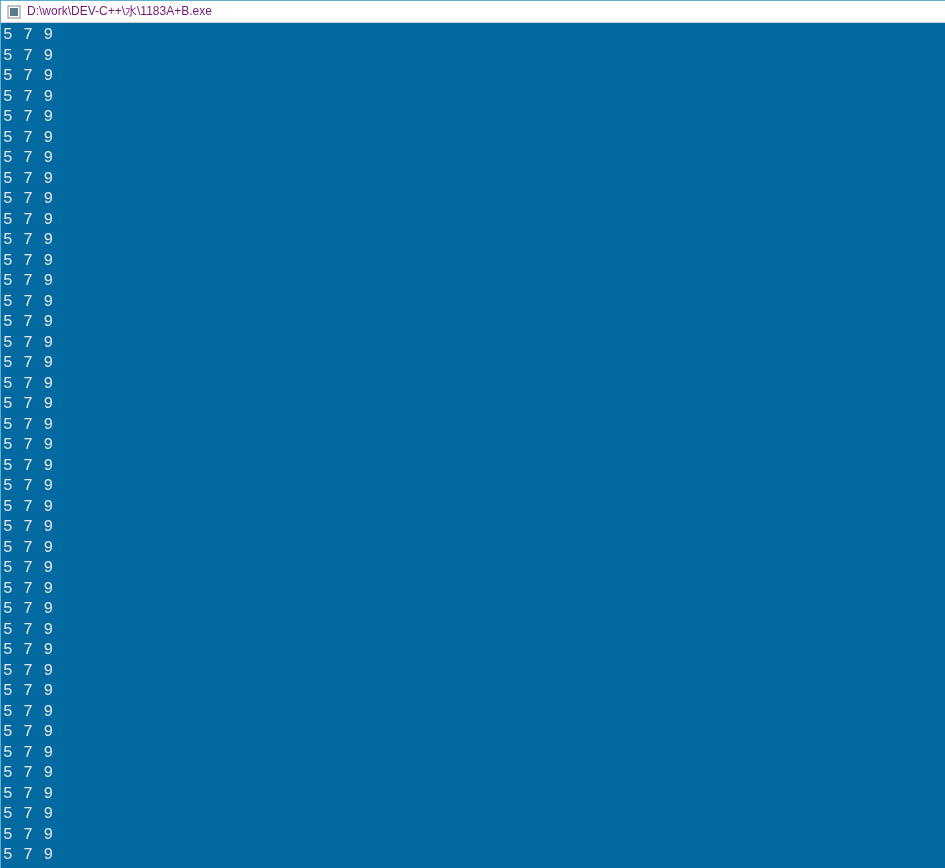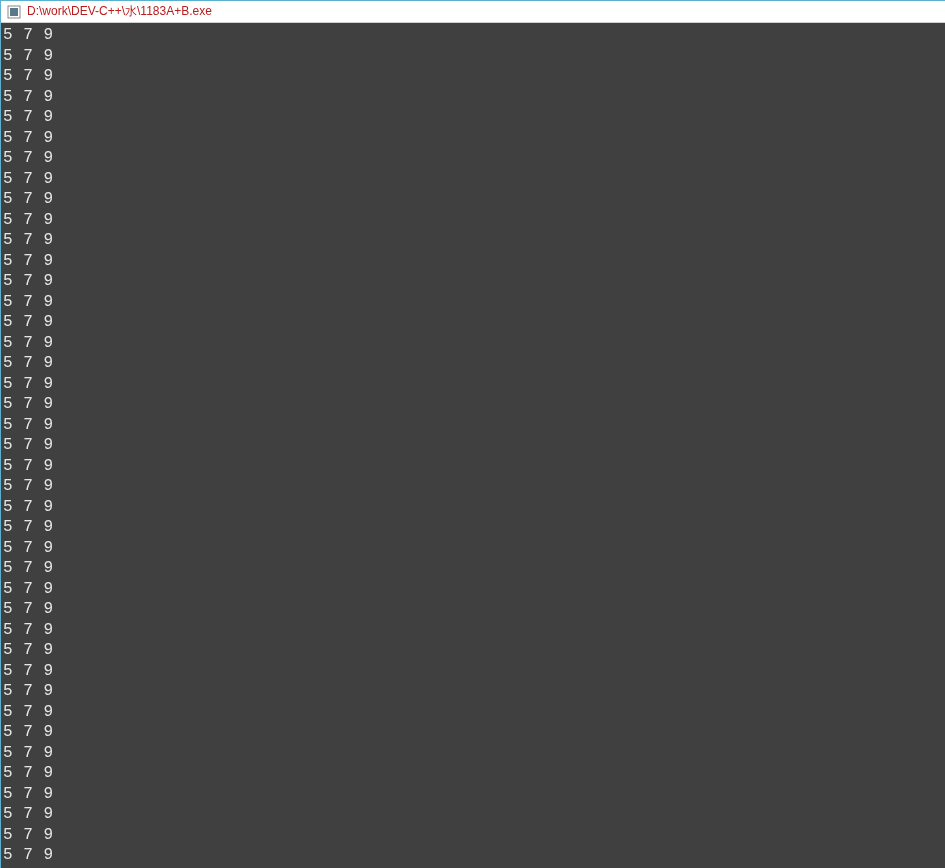--- a/index.html
+++ b/index.html
@@ -31,25 +31,25 @@
       align-items: center;
       justify-content: center;
       margin-right: 6px;
     }
     .app-icon svg {
       width: 14px;
       height: 14px;
     }
     .title-text {
       font-size: 12px;
-      color: #b91c1c;
+      color: #701a75;
       white-space: nowrap;
     }
     .console-area {
-      background: #404040;
+      background: #0369a1;
       width: 100%;
       height: calc(100% - 22px);
       padding: 2px 0 0 0;
       overflow: hidden;
       position: relative;
     }
     .console-line {
       font-family: "Consolas", "Courier New", monospace;
       font-size: 16px;
       color: #e6e6e6;

